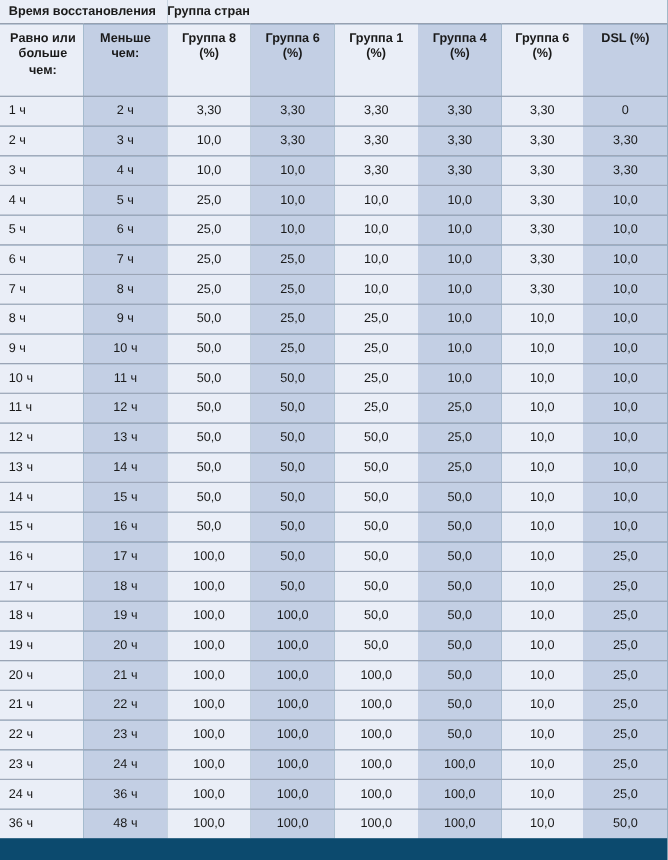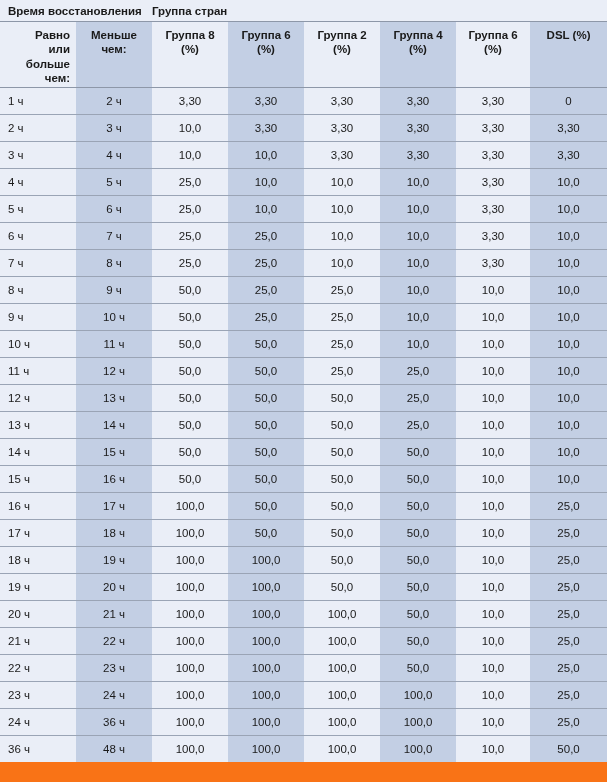--- a/index.html
+++ b/index.html
@@ -9,21 +9,21 @@
   }
   body {
     font-family: "Liberation Sans", sans-serif;
     -webkit-font-smoothing: antialiased;
   }
   #page {
     position: relative;
     width: 607px;
     height: 782px;
     overflow: hidden;
-    background: #f97316;
+    background: #0c4a6e;
   }
   table.recovery-table {
     width: 607px;
     border-collapse: collapse;
     table-layout: fixed;
     font-size: 11.5px;
     color: #1a1a1a;
   }
   table.recovery-table col.c1 { width: 76px; }
   table.recovery-table col.c2 { width: 76px; }
@@ -58,22 +58,22 @@
     font-size: 11.5px;
     vertical-align: top;
     padding: 6px 6px 0 6px;
     border-top: 1.6px solid #8d97a8;
     border-bottom: 1.6px solid #8d97a8;
     line-height: 1.25;
     text-align: center;
     background: #eaeef7;
   }
   tr.head-row th.left-head {
-    text-align: right;
-    padding-left: 22px;
+    text-align: center;
+    padding-left: 8px;
   }
   tr.head-row th.shade {
     background: #c3cfe4;
   }
 
   
   tbody tr td {
     height: 26px;
     font-size: 11.5px;
     text-align: center;
@@ -125,21 +125,21 @@
         </th>
         <th>
           <span>Группа 8</span><br>
           <span>(%)</span>
         </th>
         <th class="shade">
           <span>Группа 6</span><br>
           <span>(%)</span>
         </th>
         <th>
-          <span>Группа 2</span><br>
+          <span>Группа 1</span><br>
           <span>(%)</span>
         </th>
         <th class="shade">
           <span>Группа 4</span><br>
           <span>(%)</span>
         </th>
         <th>
           <span>Группа 6</span><br>
           <span>(%)</span>
         </th>

